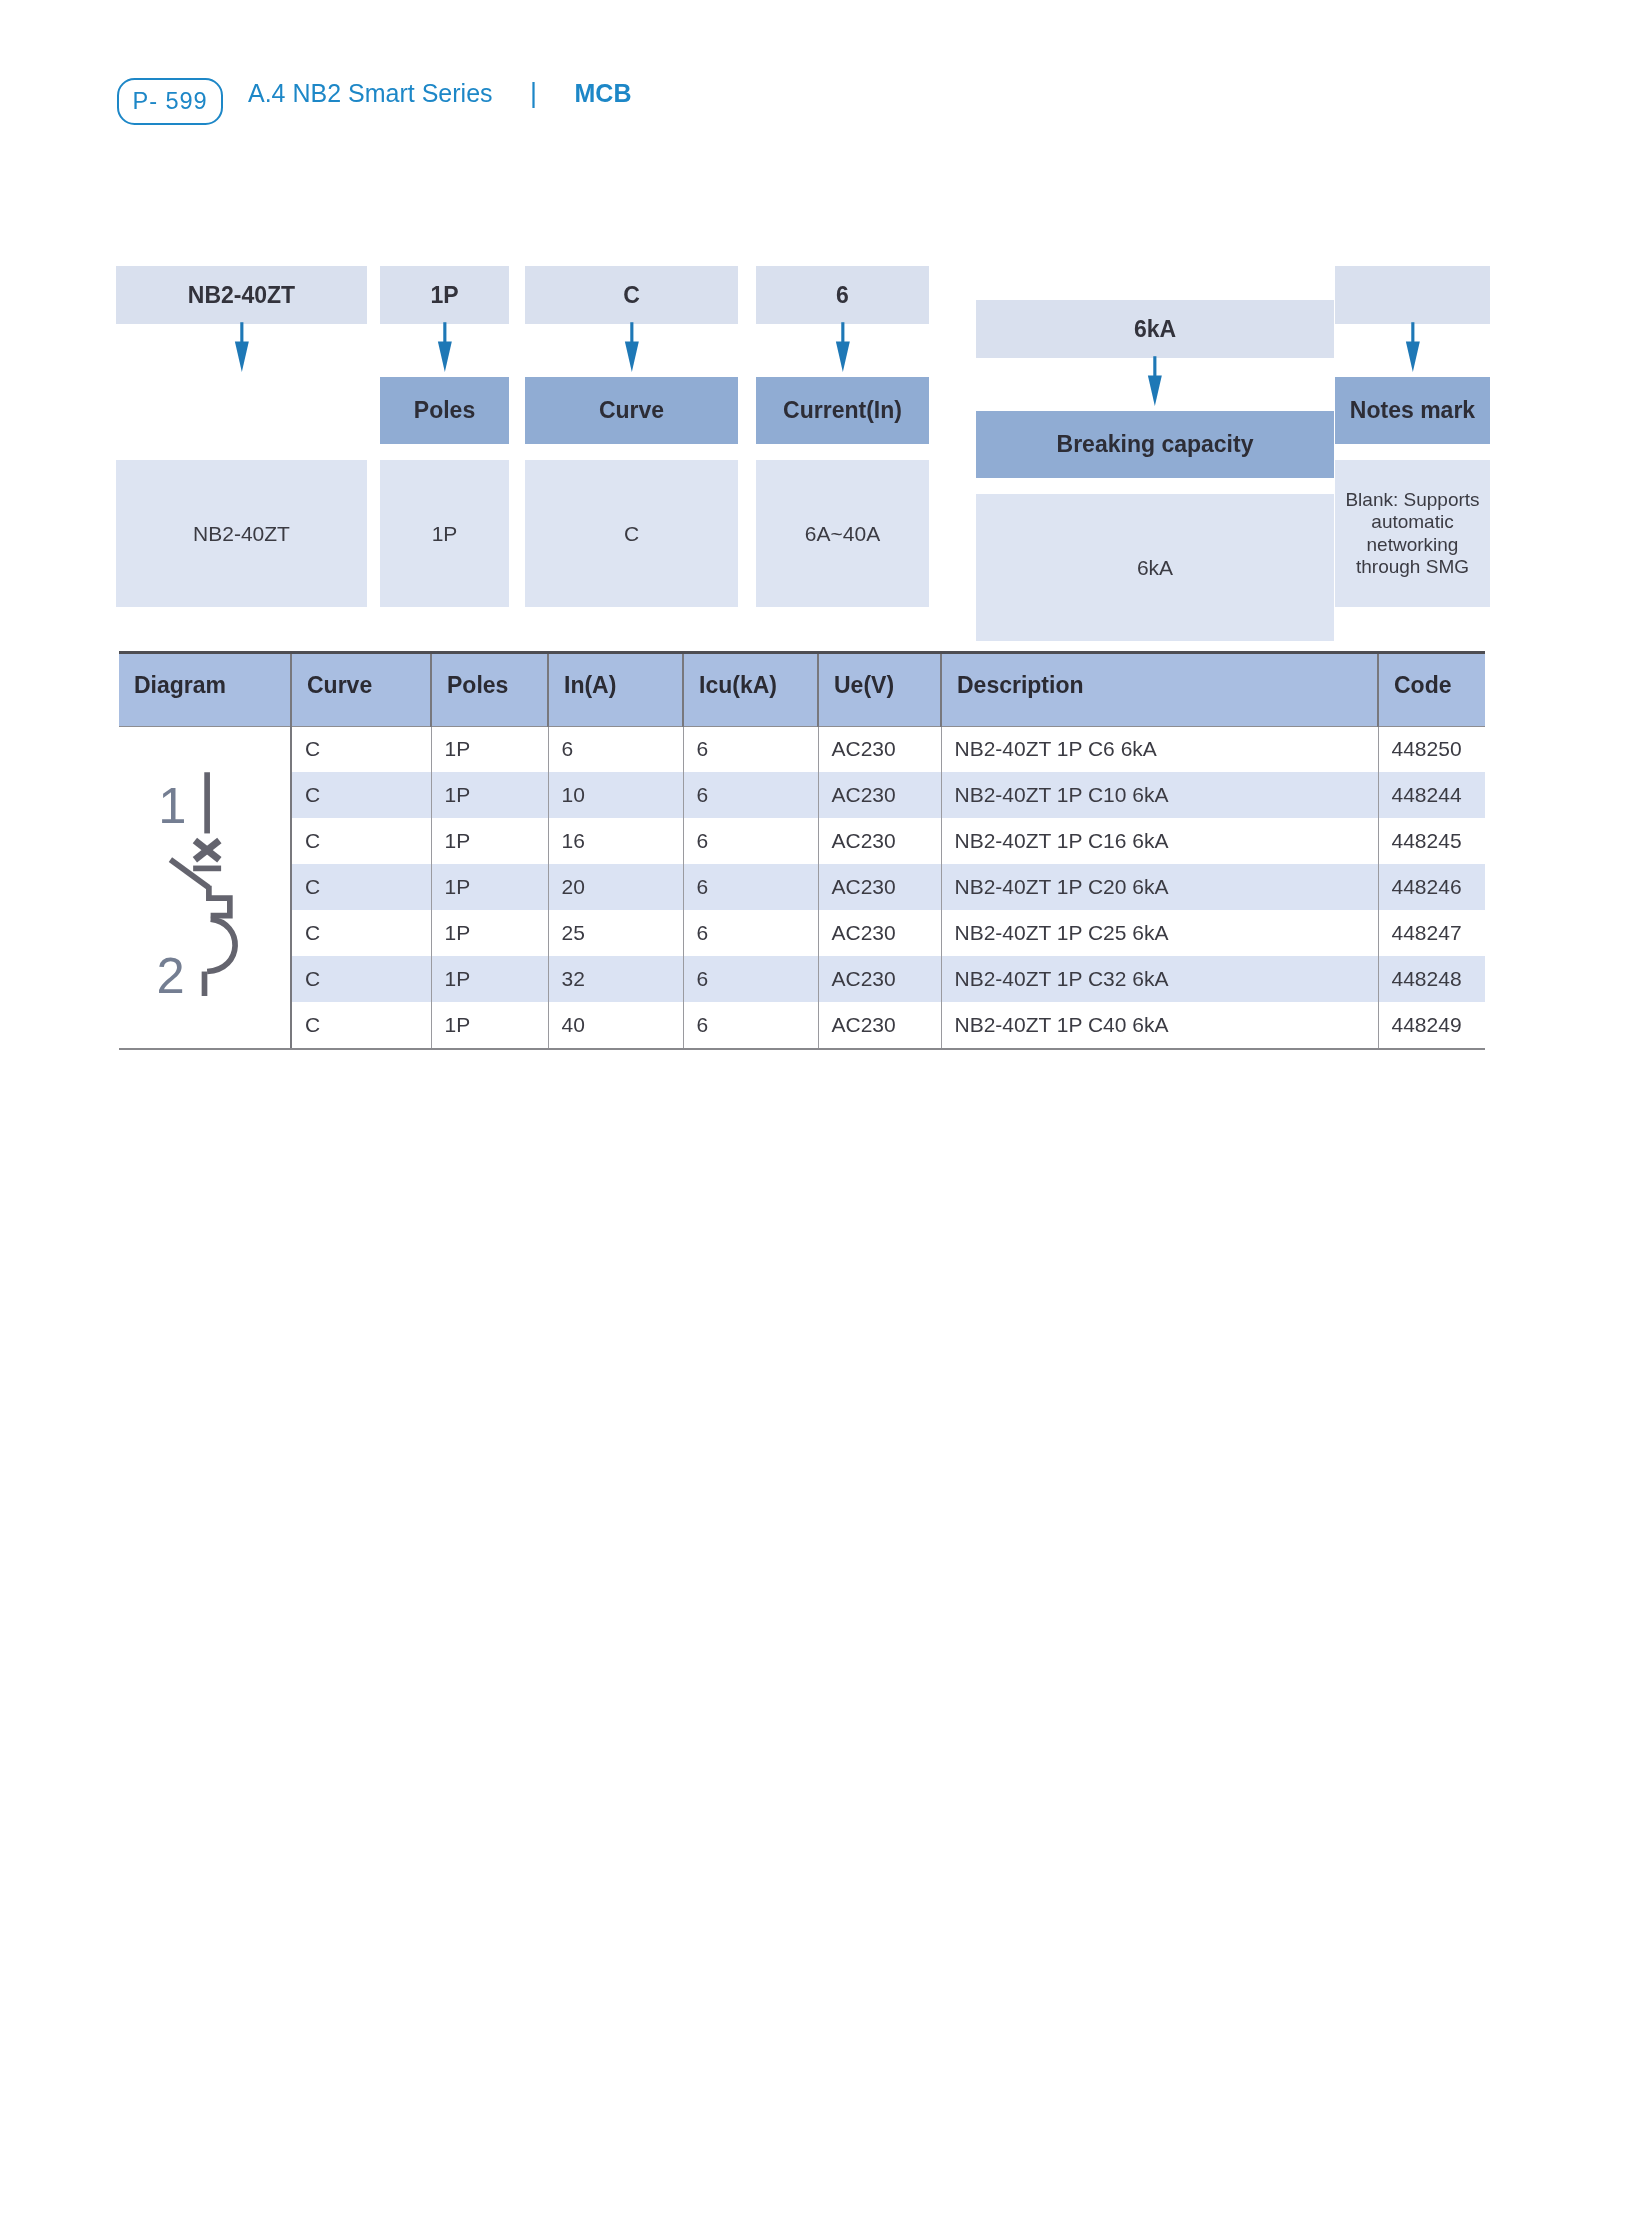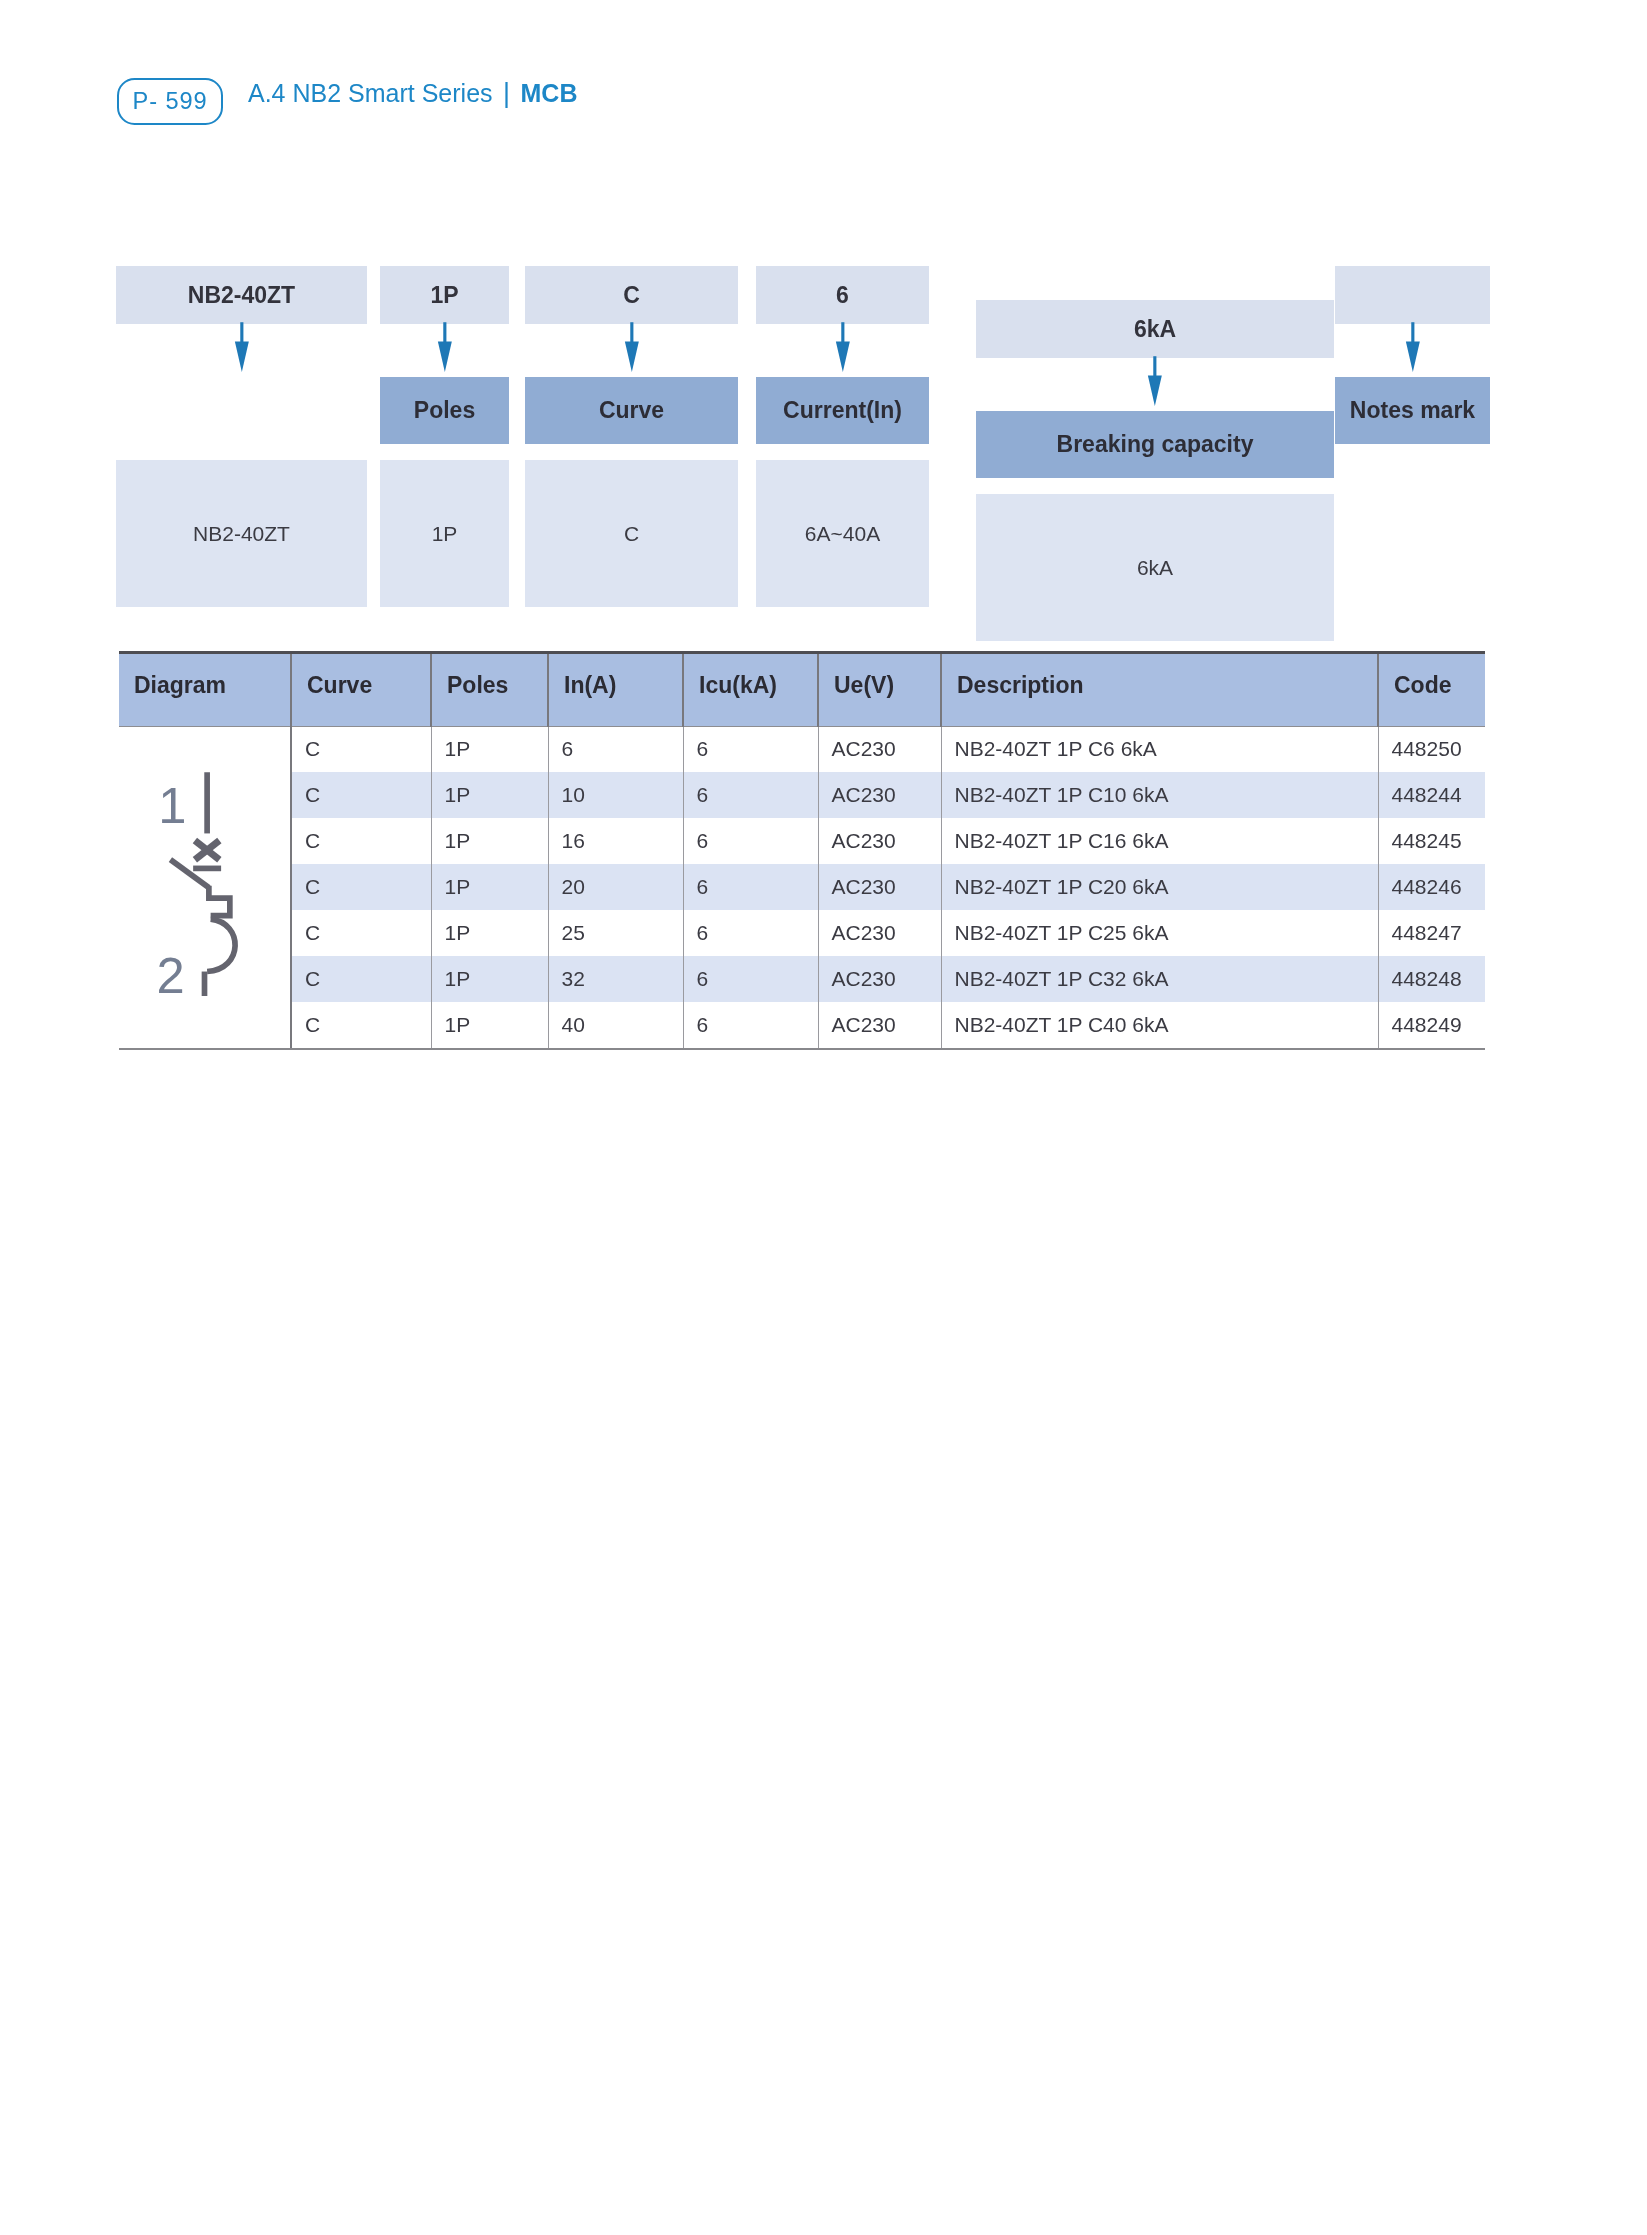--- a/index.html
+++ b/index.html
@@ -13,21 +13,21 @@
   
   .page-ref{
     position:absolute;left:117px;top:78px;width:106px;height:47px;
     border:2.6px solid #1d87c7;border-radius:17.5px;
     display:flex;align-items:center;justify-content:center;
     color:#1d87c7;font-size:23.6px;letter-spacing:0.9px;box-sizing:border-box;
   }
   .page-title{
     position:absolute;left:248px;top:78px;height:31px;
     display:flex;align-items:center;
-    color:#1d87c7;font-size:25px;white-space:nowrap;
+    color:#1d87c7;font-size:25px;white-space:nowrap;gap:27px;
   }
   .page-title .divider{margin:0 10.5px;font-size:27px;font-weight:400;}
   .page-title .product{font-weight:bold;}
   
   .m-col{position:absolute;top:266px;height:341px;}
   .m-code{
     position:absolute;left:0;right:0;top:0;height:58px;
     background:#d9e0ee;display:flex;align-items:center;justify-content:center;
     font-size:23px;font-weight:bold;color:#33333c;
   }
@@ -149,20 +149,21 @@
 
   <div class="m-col m-c5">
     <div class="m-code"></div>
     <div class="m-arrow">
       <svg width="15.7" height="51" viewBox="0 0 18 58">
           <rect x="7.2" y="0" width="3.6" height="24" fill="#1e78b6"></rect>
           <polygon points="1,22 17,22 9,57" fill="#1e78b6"></polygon>
         </svg>
     </div>
     <div class="m-label">Notes mark</div>
+    <div class="m-value notes">Blank: Supports automatic networking through SMG</div>
   </div>
 
   <div class="sel-table">
     <table>
       <colgroup>
         <col style="width:172px">
           <col style="width:140px">
           <col style="width:117px">
           <col style="width:135px">
         <col style="width:135px">

